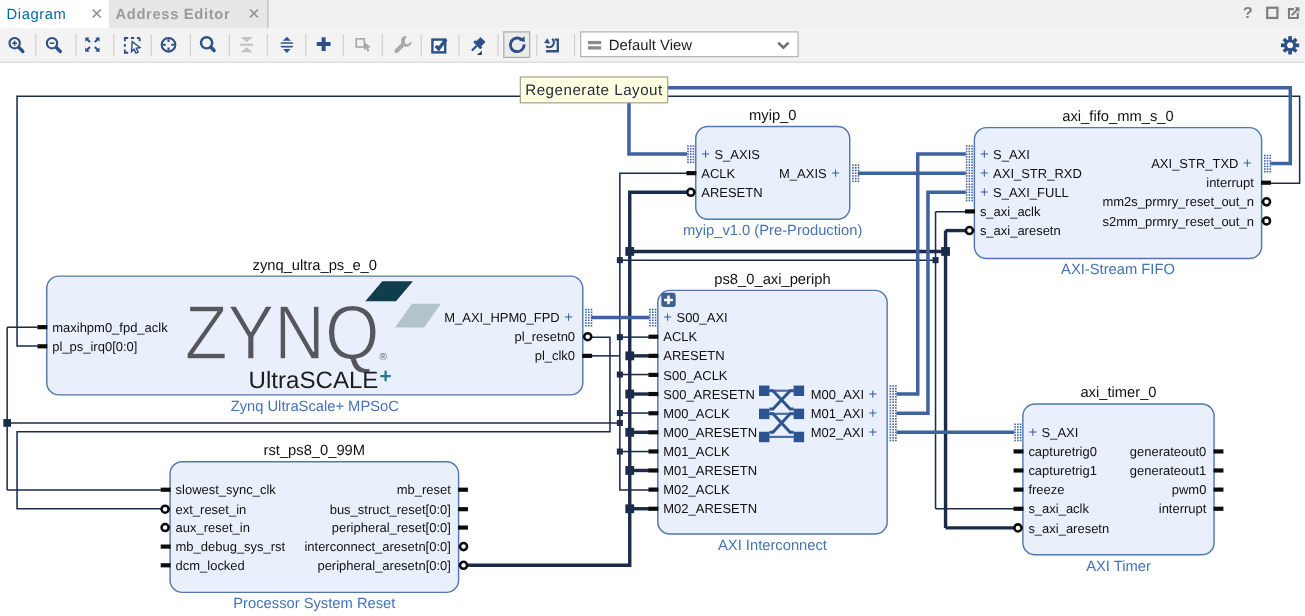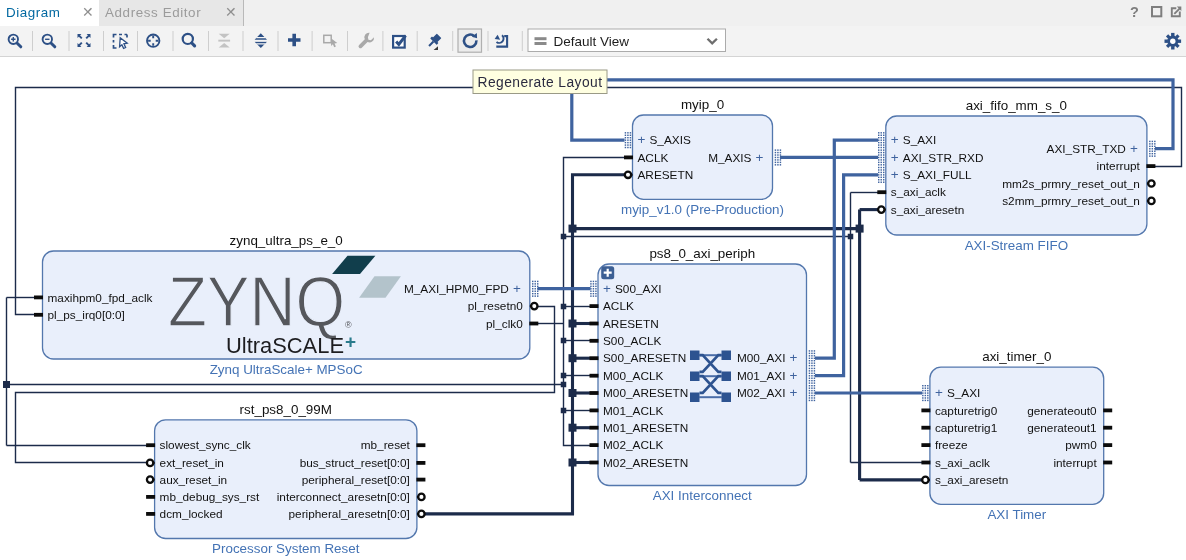--- a/index.html
+++ b/index.html
@@ -1,19 +1,19 @@
 <!DOCTYPE html>
 <html><head><meta charset="utf-8"><style>
 *{margin:0;padding:0;box-sizing:border-box}
 body{width:1186px;height:560px;font-family:"Liberation Sans",sans-serif;background:#fff;position:relative;overflow:hidden}
 .tabbar{position:absolute;top:0;left:0;width:1186px;height:26px;background:#f0f0f0}
 .tab-active{position:absolute;left:0;top:0;width:99px;height:26px;background:#fff}
 .tab-inactive{position:absolute;left:99px;top:0;width:145px;height:26px;background:#e7e7e7;border-right:1px solid #b9b9b9}
 .tabtext{font-size:13.4px;font-weight:normal;color:#0369a1;position:absolute;left:6px;top:5px;letter-spacing:0.55px}
-.tabtext2{font-size:13.4px;font-weight:normal;color:#9b9b9b;position:absolute;left:6px;top:5px;letter-spacing:0.6px}
+.tabtext2{font-size:13.4px;font-weight:bold;color:#9b9b9b;position:absolute;left:6px;top:5px;letter-spacing:0.6px}
 .tx{position:absolute;top:4px;font-size:14px;color:#8f8f8f;font-weight:normal}
 .toolbar{position:absolute;top:26px;left:0;width:1186px;height:31px;background:#f3f3f3;border-bottom:1px solid #d4d4d4}
 </style></head>
 <body>
 <div class="tabbar">
   <div class="tab-active">
       <span class="tabtext">Diagram</span>
       <span class="tx" style="left:82px">✕</span>
     </div>
   <div class="tab-inactive">

